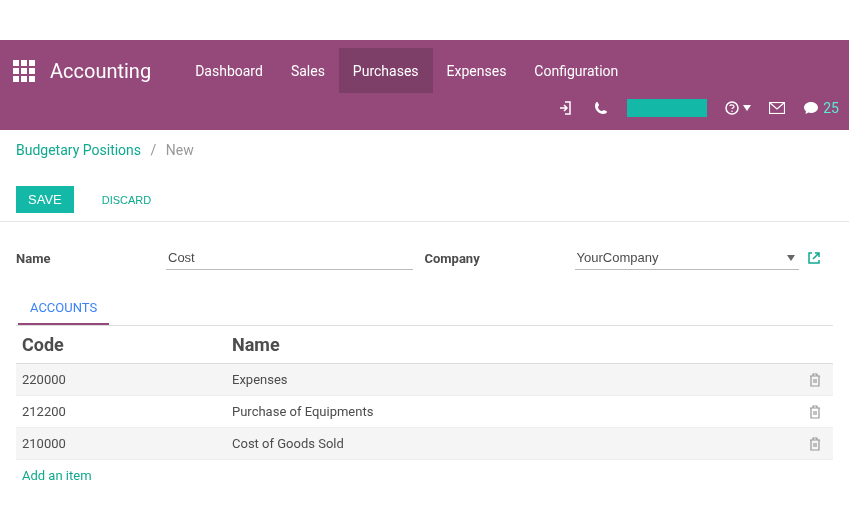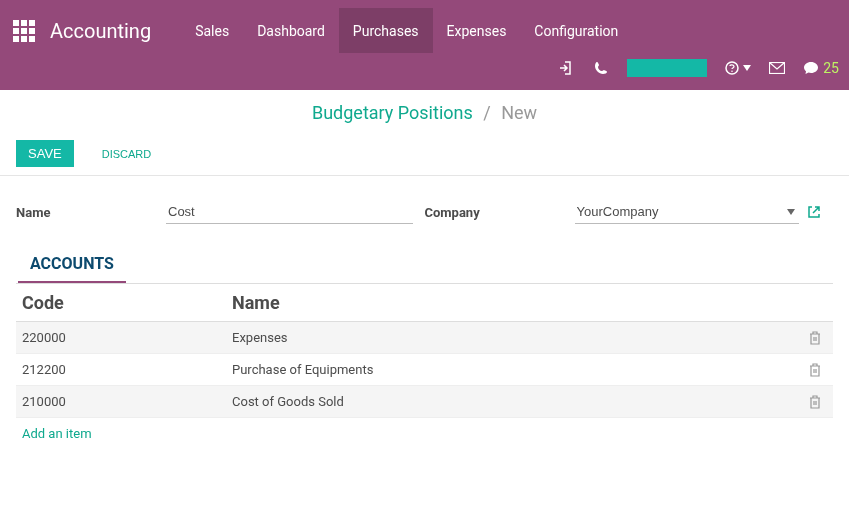--- a/index.html
+++ b/index.html
@@ -11,20 +11,21 @@
     width: 849px;
   }
   
   .navbar {
     background: #94497a;
     color: #fff;
     height: 45px;
     display: flex;
     align-items: center;
     padding: 16px 10px 0 4px;
+    margin-top: 40px;
   }
   .apps-btn {
     width: 40px; height: 45px;
     display:flex; align-items:center; justify-content:center;
   }
   .apps-grid {
     display:grid; grid-template-columns:repeat(3,6px);
     grid-template-rows:repeat(3,6px); gap:2px;
   }
   .apps-grid span { background:#fff; width:6px; height:6px; }
@@ -32,31 +33,31 @@
   .nav-items { display:flex; align-items:stretch; height:45px; }
   .nav-item {
     padding: 0 14px; display:flex; align-items:center;
     font-size:14px; color:#fff; cursor:pointer;
   }
   .nav-item.active { background:#7d3e67; }
   
   .navbar2 {
     background:#94497a; height:45px; display:flex;
     align-items:center; justify-content:flex-end;
-    padding:0 10px; gap:18px; color:#bef264;
+    padding:0 10px; gap:18px; color:#5eead4;
   }
   .nav-icon { width:16px; height:16px; display:inline-flex; align-items:center; justify-content:center; cursor:pointer; }
   .userblock { background:#14b8a6; color:#fff; width:80px; height:18px; }
   .msg-count { font-size:14px; }
   
   .controlbar {
     padding: 12px 16px 8px 16px;
     border-bottom:1px solid #e5e5e5;
   }
-  .breadcrumb { font-size:18px; margin-bottom:17px;text-align:center; }
+  .breadcrumb { font-size:14px; margin-bottom:28px; }
   .breadcrumb a { color:#0fa98e; text-decoration:none; }
   .breadcrumb .sep { color:#999; margin:0 6px; }
   .breadcrumb .cur { color:#999; }
   .btnrow { display:flex; align-items:center; gap:28px; }
   .btn-save {
     background:#14b8a6; color:#fff; border:none;
     padding:6px 12px; font-size:13px; cursor:pointer;
   }
   .btn-discard {
     background:none; border:none; color:#0fa98e;
@@ -79,21 +80,21 @@
     pointer-events:none; color:#666;
   }
   .external-link {
     color:#0fa98e; margin-left:8px; cursor:pointer;
     display:inline-flex; align-items:center;
   }
   
   .tabs { border-bottom:1px solid #ddd; margin-top:4px; }
   .tab {
     display:inline-block; padding:8px 12px;
-    color:#0c4a6e; font-size:16px; font-weight:700;
+    color:#3b82f6; font-size:13px; font-weight:400;
     border-bottom:2px solid #94497a; text-transform:uppercase;
     margin-left:2px;
   }
   
   table.acct { width:100%; border-collapse:collapse; }
   table.acct th {
     text-align:left; padding:8px 6px; font-size:18px;
     font-weight:700; border-bottom:1px solid #ddd; color:#4c4c4c;
   }
   table.acct td { padding:8px 6px; font-size:13px; border-bottom:1px solid #eee; }
@@ -125,22 +126,22 @@
       <span></span>
         <span></span>
         <span></span>
       <span></span>
         <span></span>
         <span></span>
     </div>
   </div>
   <div class="brand">Accounting</div>
   <div class="nav-items">
+    <div class="nav-item">Dashboard</div>
     <div class="nav-item">Sales</div>
-    <div class="nav-item">Dashboard</div>
     <div class="nav-item active">Purchases</div>
     <div class="nav-item">Expenses</div>
     <div class="nav-item">Configuration</div>
   </div>
 </div>
 
 <div class="navbar2">
   <span class="nav-icon">
     <svg width="16" height="14" viewBox="0 0 16 14" fill="none">
       <path d="M6 1 L11 1 L11 13 L6 13" stroke="#fff" stroke-width="1.5" fill="none"></path>

